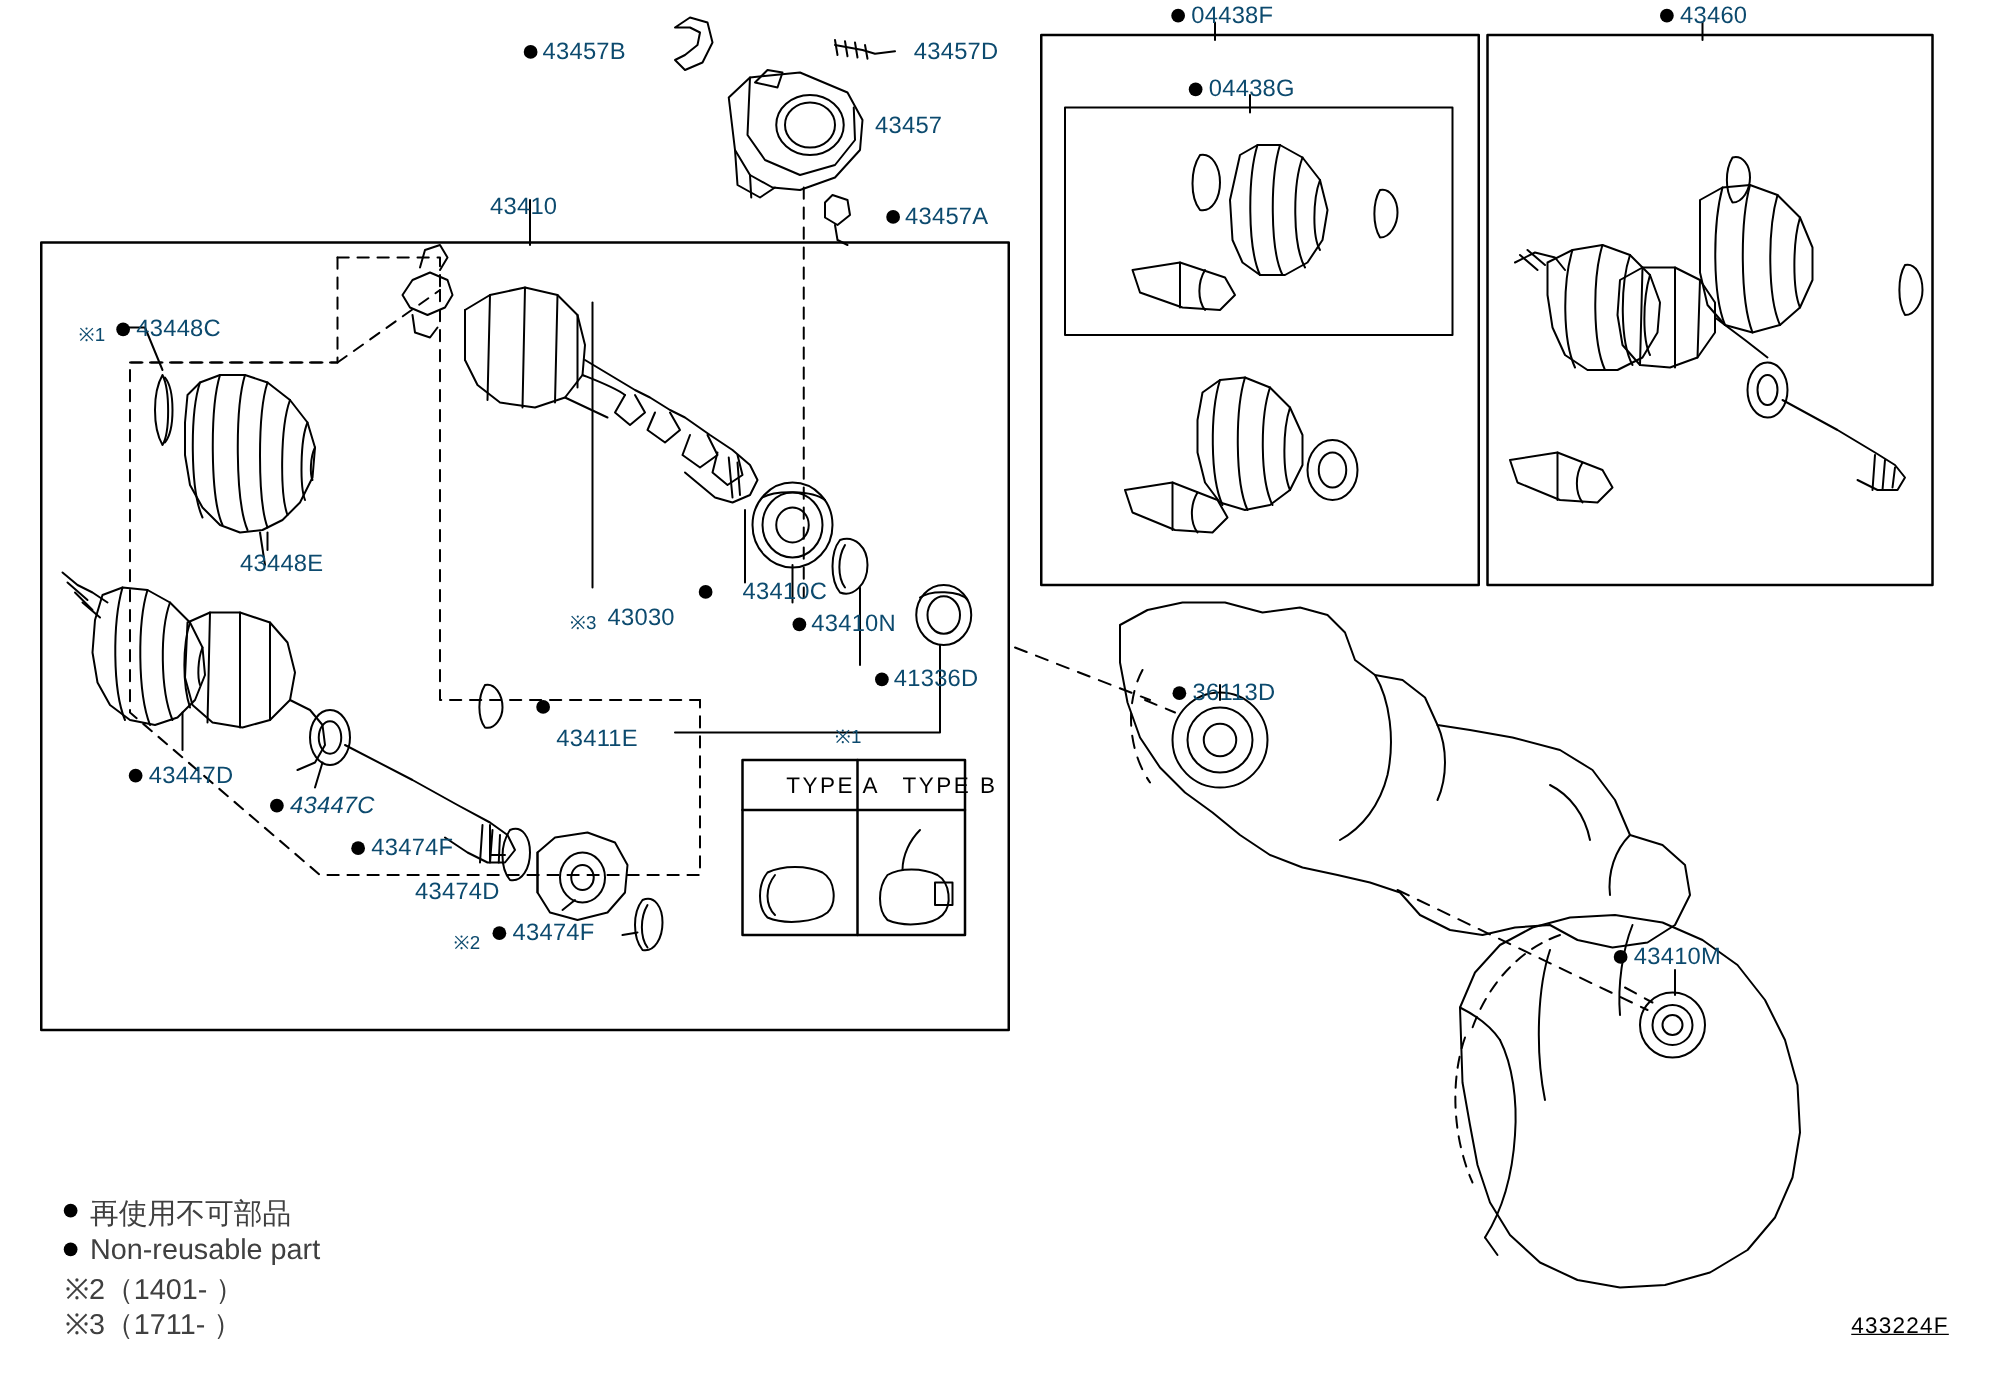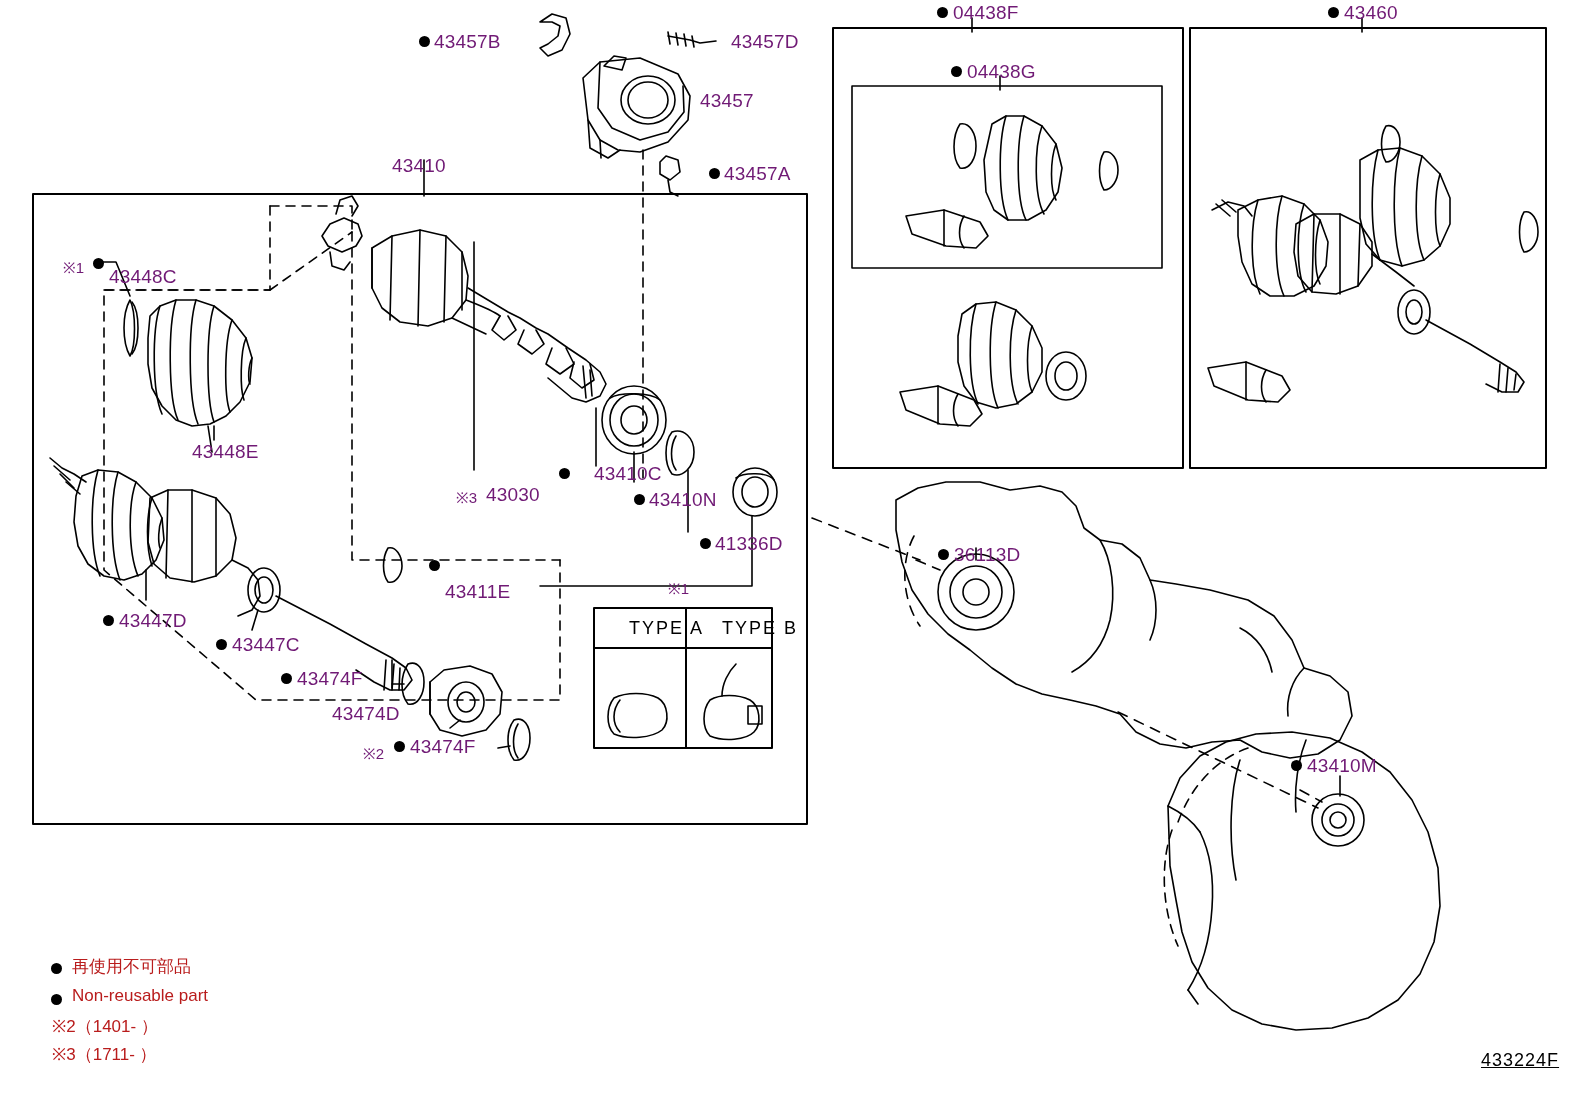--- a/index.html
+++ b/index.html
@@ -14,43 +14,43 @@
     position: relative;
     width: 1592px;
     height: 1099px;
     background: #ffffff;
     overflow: hidden;
   }
   .lbl {
     position: absolute;
     font-family: "Liberation Sans", sans-serif;
     font-size: 19px;
-    color: #701a75;
+    color: #0c4a6e;
     white-space: nowrap;
     letter-spacing: 0.2px;
   }
   .lbl.sm { font-size: 15px; }
   .bullet {
     position: absolute;
     width: 11px;
     height: 11px;
     border-radius: 50%;
     background: #000000;
   }
   svg.overlay {
     position: absolute;
     left: 0; top: 0;
     width: 1592px;
     height: 1099px;
     pointer-events: none;
   }
   .legend-line {
     position: absolute;
-    font-size: 17px;
-    color: #b91c1c;
+    font-size: 23px;
+    color: #404040;
     white-space: nowrap;
   }
   .code-id {
     position: absolute;
     font-size: 18px;
     letter-spacing: 1px;
   }
   .tbl-head {
     position: absolute;
     font-size: 18px;
@@ -363,21 +363,21 @@
 
   <div class="lbl" style="left:700px; top:90px;">43457</div>
 
   <div class="bullet" style="left:709px; top:168px;"></div>
   <div class="lbl" style="left:724px; top:163px;">43457A</div>
 
   <div class="lbl" style="left:392px; top:155px;text-align:center;">43410</div>
 
   <div class="lbl sm" style="left:63px; top:257px;">※1</div>
   <div class="bullet" style="left:93px; top:258px;"></div>
-  <div class="lbl" style="left:109px; top:253px;margin-top:13px;">43448C</div>
+  <div class="lbl" style="left:109px; top:253px;">43448C</div>
 
   <div class="lbl" style="left:192px; top:441px;">43448E</div>
 
   <div class="bullet" style="left:559px; top:468px;"></div>
   <div class="lbl" style="left:594px; top:463px;">43410C</div>
 
   <div class="lbl sm" style="left:456px; top:487px;">※3</div>
   <div class="lbl" style="left:486px; top:484px;">43030</div>
 
   <div class="bullet" style="left:634px; top:494px;"></div>
@@ -386,21 +386,21 @@
   <div class="bullet" style="left:700px; top:538px;"></div>
   <div class="lbl" style="left:715px; top:533px;">41336D</div>
 
   <div class="bullet" style="left:429px; top:560px;"></div>
   <div class="lbl" style="left:445px; top:555px;margin-top:26px;">43411E</div>
 
   <div class="bullet" style="left:103px; top:615px;"></div>
   <div class="lbl" style="left:119px; top:610px;text-align:right;">43447D</div>
 
   <div class="bullet" style="left:216px; top:639px;"></div>
-  <div class="lbl" style="left:232px; top:634px;">43447C</div>
+  <div class="lbl" style="left:232px; top:634px;font-style:italic;">43447C</div>
 
   <div class="bullet" style="left:281px; top:673px;"></div>
   <div class="lbl" style="left:297px; top:668px;">43474F</div>
 
   <div class="lbl" style="left:332px; top:703px;">43474D</div>
 
   <div class="lbl sm" style="left:363px; top:743px;">※2</div>
   <div class="bullet" style="left:394px; top:741px;"></div>
   <div class="lbl" style="left:410px; top:736px;">43474F</div>
 

